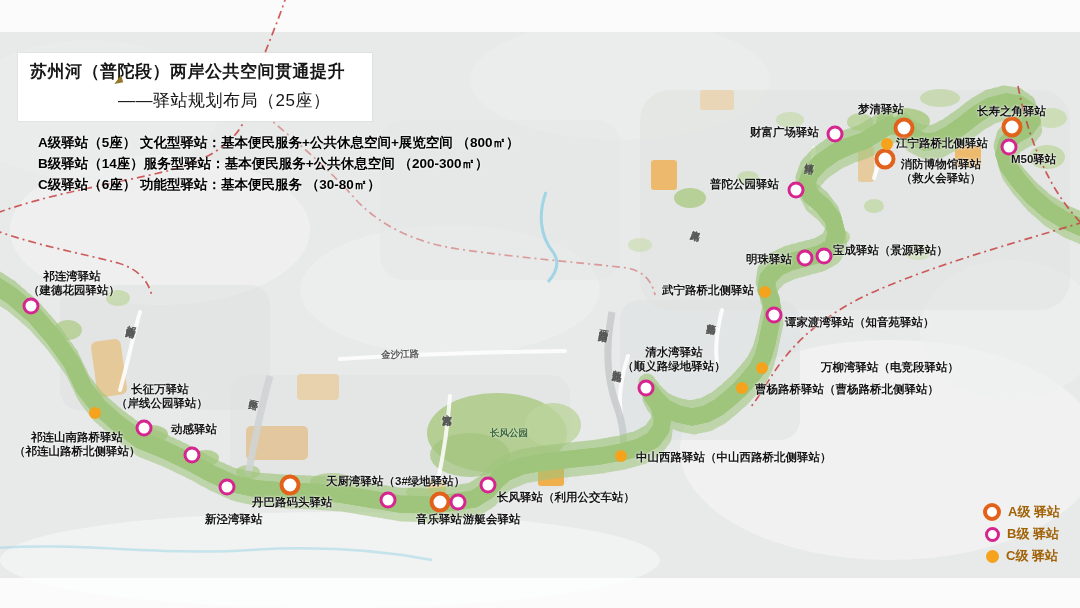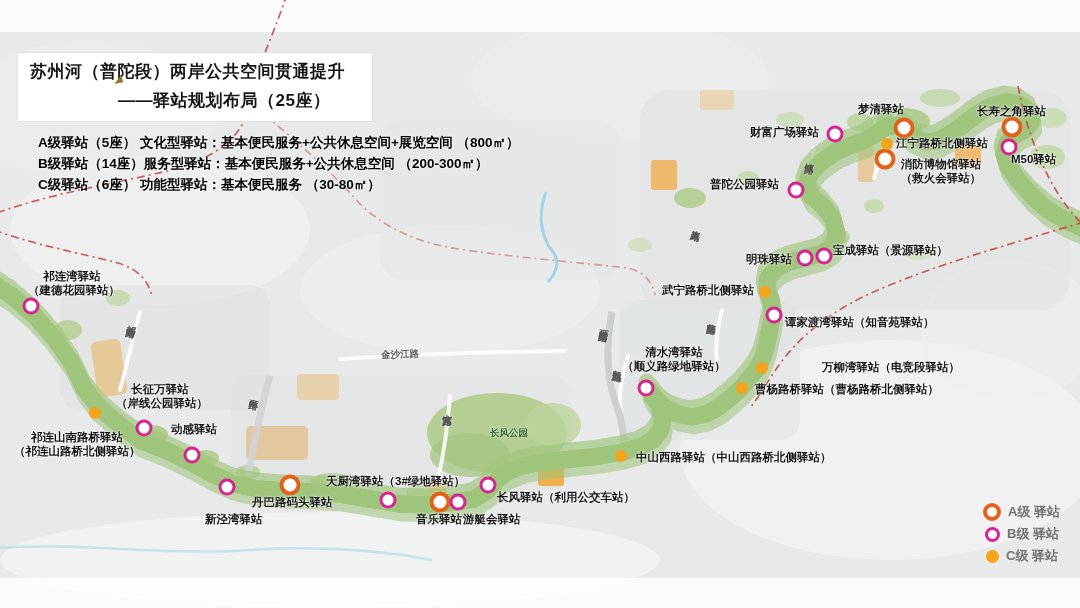--- a/index.html
+++ b/index.html
@@ -17,34 +17,34 @@
           text-shadow:0 0 3px rgba(255,255,255,.95),0 0 1px rgba(255,255,255,.95);}
   .slabel.center{text-align:center;}
   
   .road{position:absolute;z-index:4;font-size:9.5px;font-weight:bold;color:#4a4a4a;opacity:.9;
         white-space:nowrap;text-shadow:0 0 2px rgba(255,255,255,.8);}
   .road.v{writing-mode:vertical-rl;text-orientation:upright;letter-spacing:1px;}
   
   .title-box{position:absolute;left:18px;top:53px;width:332px;z-index:8;background:#fff;
              padding:7px 10px 9px 12px;box-shadow:0 0 0 1px rgba(0,0,0,0.03);}
   .title-box .t1{font-size:17px;font-weight:bold;color:#161616;letter-spacing:.5px;}
-  .title-box .t2{font-size:17px;font-weight:bold;color:#161616;letter-spacing:.5px;
+  .title-box .t2{font-size:17px;font-weight:normal;color:#161616;letter-spacing:.5px;
                  padding-left:88px;margin-top:6px;}
   
   .class-legend{position:absolute;left:38px;top:132px;z-index:8;}
   .class-legend div{font-size:13.5px;font-weight:bold;color:#000000;line-height:21px;
                     text-shadow:0 0 3px rgba(255,255,255,.9);}
   
   .map-legend{position:absolute;left:983px;top:501px;z-index:8;}
   .legend-row{display:flex;align-items:center;height:22px;}
   .lm{display:inline-block;border-radius:50%;box-sizing:border-box;margin-right:7px;flex:0 0 auto;}
   .lm-a{width:18px;height:18px;border:4px solid var(--ca);background:#fff;}
   .lm-b{width:15px;height:15px;border:3.5px solid var(--cb);background:#fff;margin-left:2px;}
   .lm-c{width:13px;height:13px;background:var(--cc);margin-left:3px;}
-  .legend-row span.txt{font-size:13px;font-weight:bold;color:#737373;}
+  .legend-row span.txt{font-size:13px;font-weight:bold;color:#a16207;}
   
   .cursor{position:absolute;left:117px;top:76px;width:0;height:0;z-index:9;
           border-left:6px solid #93782c;border-top:4px solid transparent;border-bottom:7px solid transparent;
           transform:rotate(38deg);}
 </style>
 </head>
 <body>
 
 <div class="canvas">
 
@@ -234,21 +234,21 @@
       </div>
       <div class="marker c" style="left: 887px; top: 144px;"></div>
       <div class="slabel" style="left: 896px; top: 137px;">
         <div>江宁路桥北侧驿站</div>
       </div>
       <div class="marker c" style="left: 765px; top: 292px;"></div>
       <div class="slabel" style="left: 662px; top: 284px;">
         <div>武宁路桥北侧驿站</div>
       </div>
       <div class="marker c" style="left: 762px; top: 368px;"></div>
-      <div class="slabel" style="left: 822px; top: 361px;">
+      <div class="slabel" style="left: 776px; top: 361px; padding-left: 45px;">
         <div>万柳湾驿站（电竞段驿站）</div>
       </div>
       <div class="marker c" style="left: 742px; top: 388px;"></div>
       <div class="slabel" style="left: 755px; top: 383px;">
         <div>曹杨路桥驿站（曹杨路桥北侧驿站）</div>
       </div>
       <div class="marker c" style="left: 621px; top: 456px;"></div>
       <div class="slabel" style="left: 636px; top: 451px;">
         <div>中山西路驿站（中山西路桥北侧驿站）</div>
       </div>

